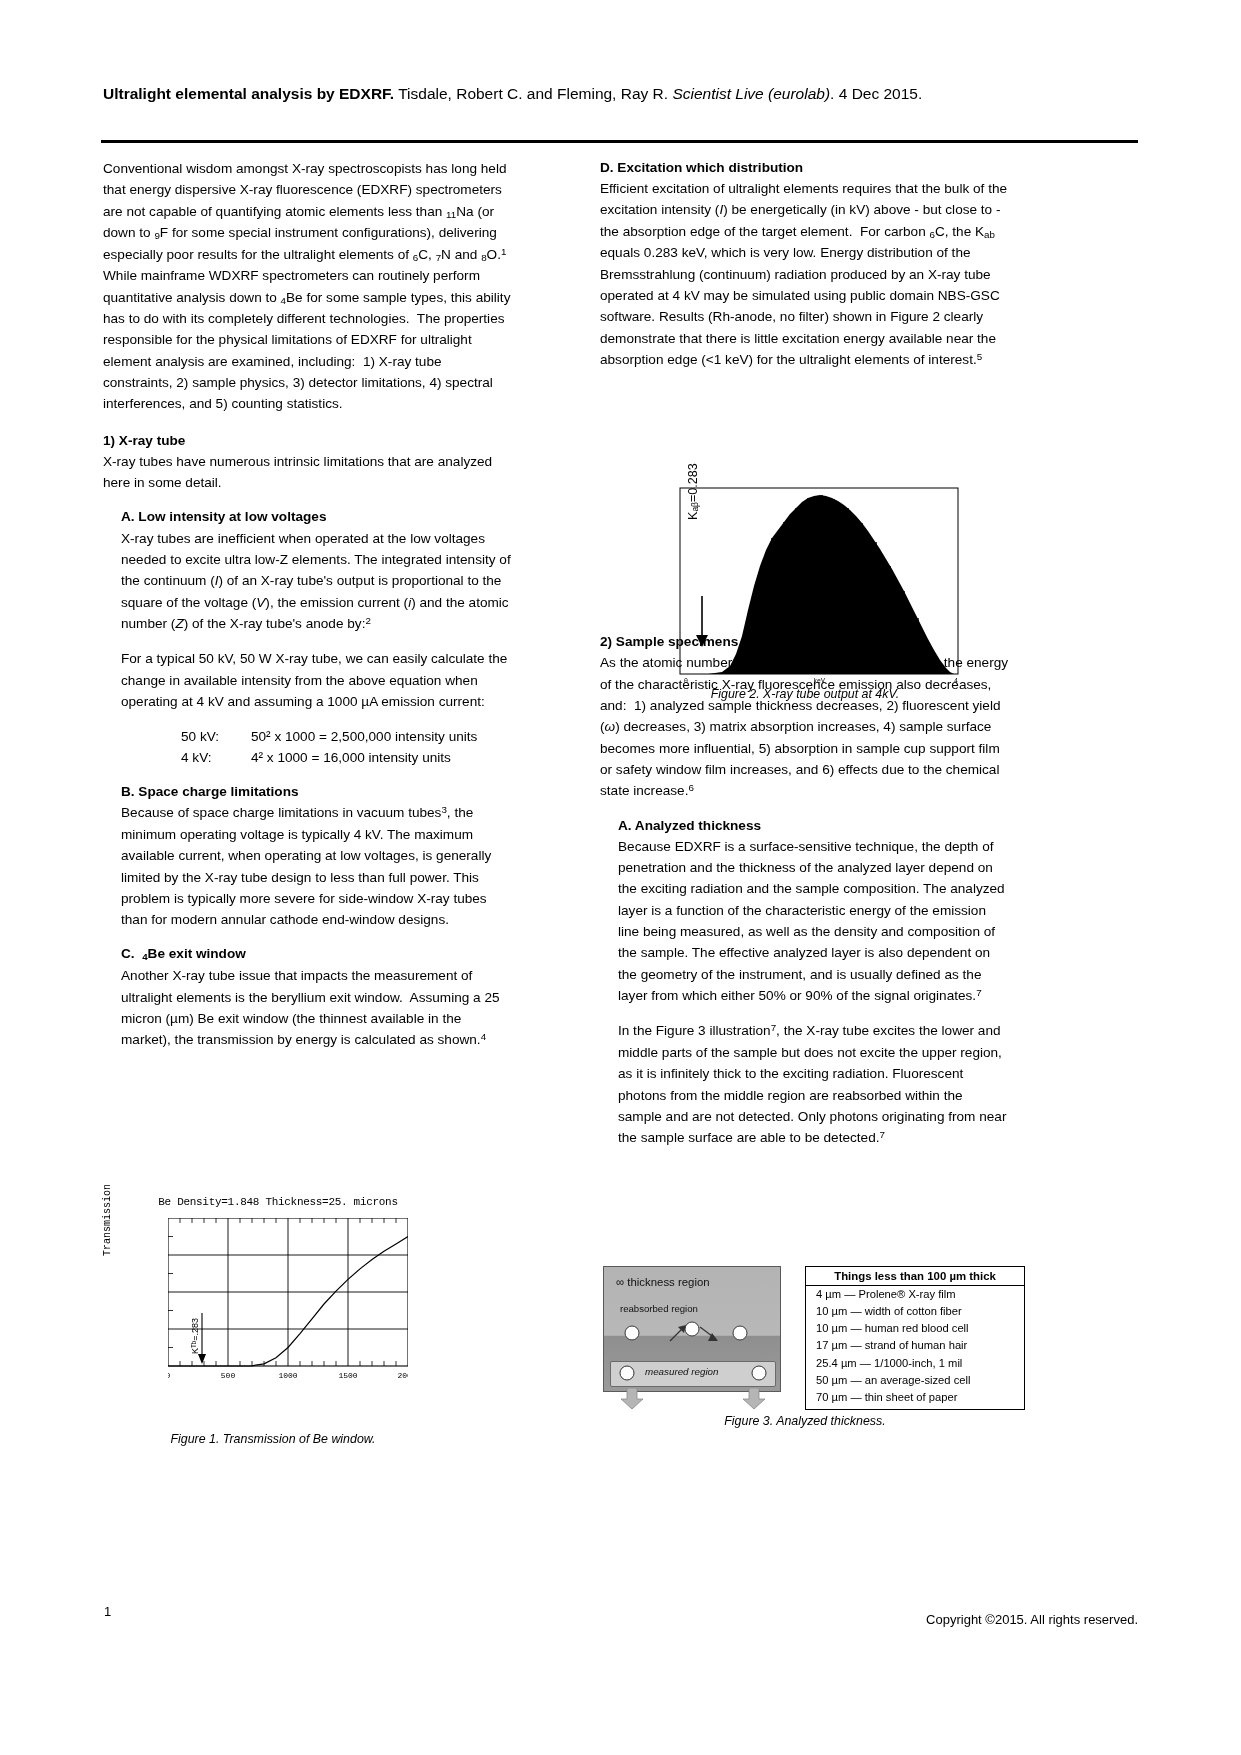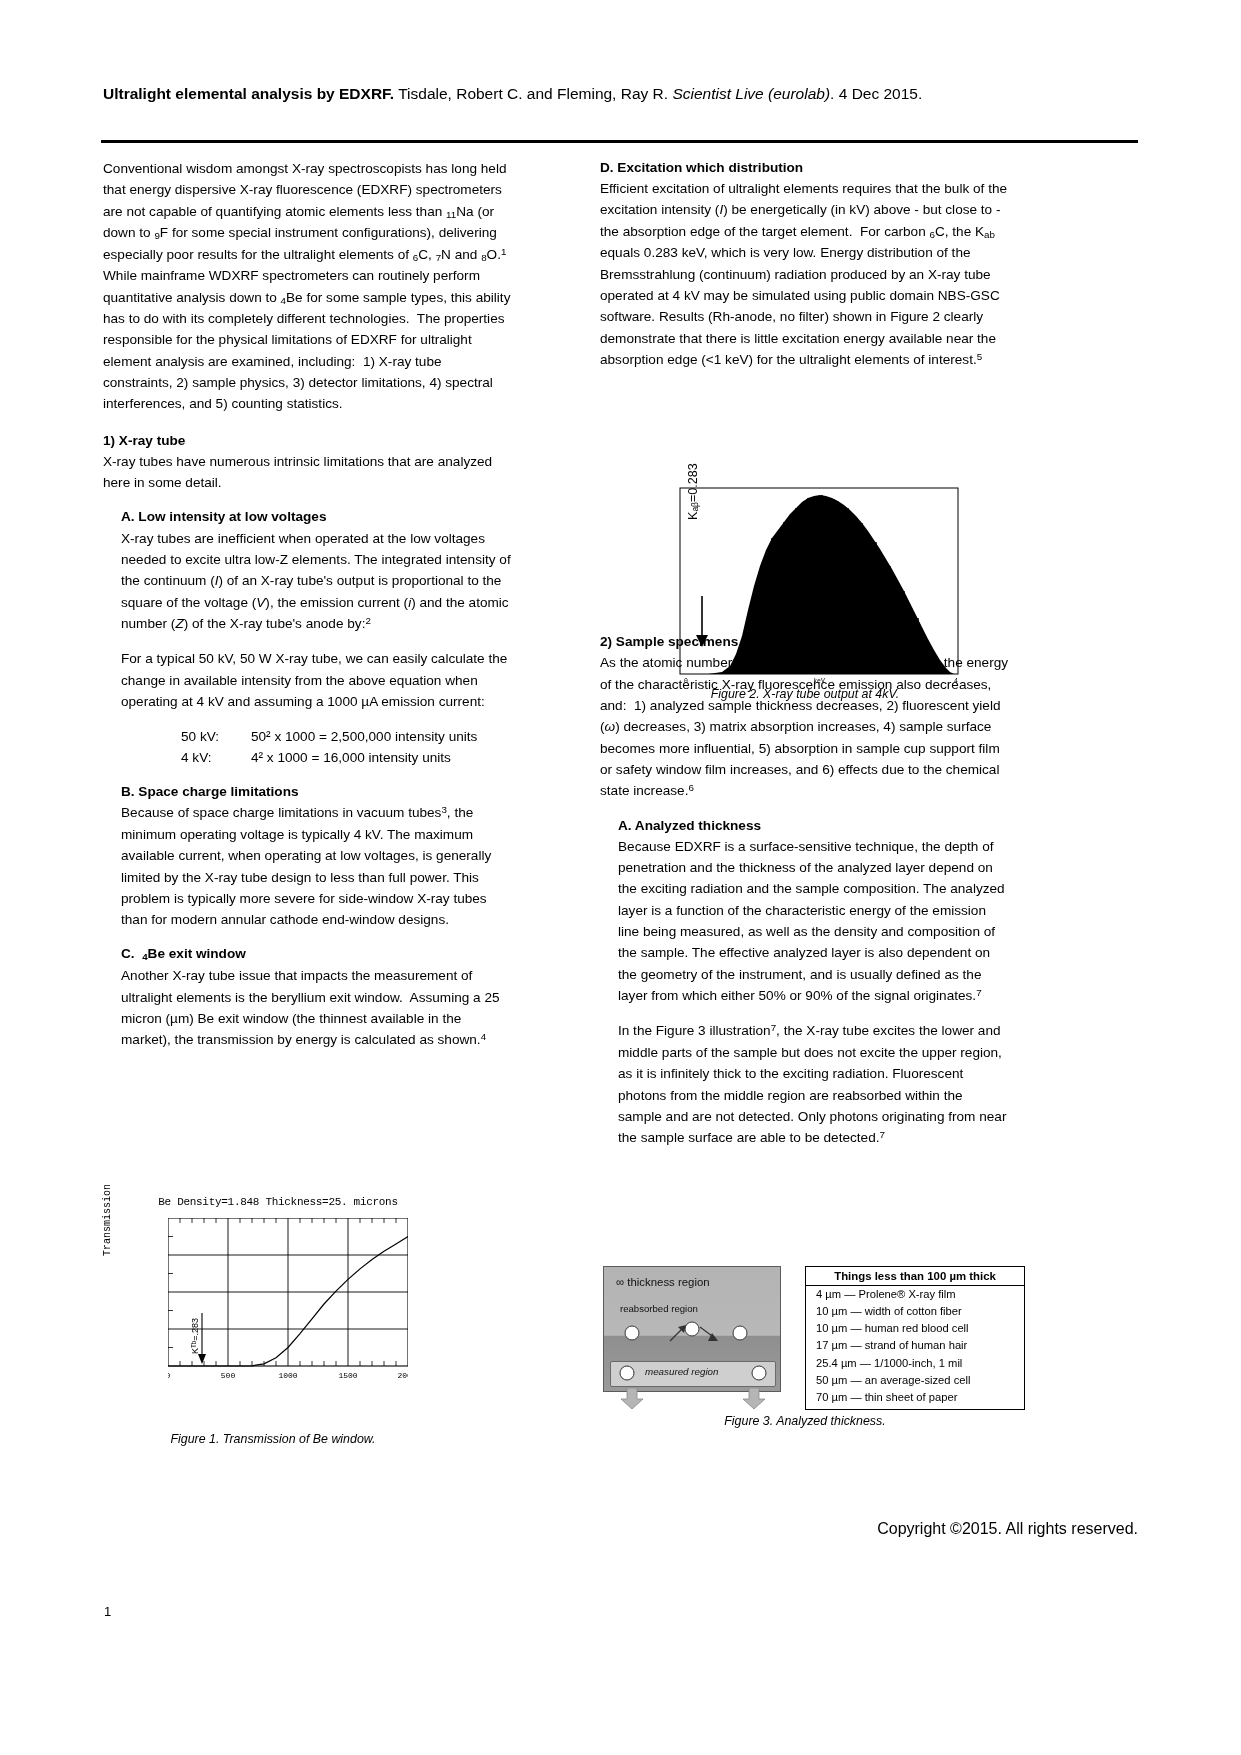--- a/index.html
+++ b/index.html
@@ -105,21 +105,21 @@
   .fig3cap{
     position:absolute;left:600px;top:1414px;width:410px;text-align:center;
     font-size:12.4px;font-style:italic;
   }
   .fig3-lbl{
     position:absolute;font-size:11.4px;color:#111;white-space:nowrap;
   }
 
   
   .pagenum{position:absolute;left:104px;top:1604px;font-size:13px;}
-  .copy{position:absolute;right:103px;top:1520px;font-size:16px;}
+  .copy{position:absolute;right:103px;top:1612px;font-size:13px;}
 </style>
 </head>
 <body>
 
 <div class="page">
 
   <div class="header">
     <span class="t-bold">Ultralight elemental analysis by EDXRF.</span><span> Tisdale, Robert C. and Fleming, Ray R. </span><span class="t-ital">Scientist Live (eurolab)</span><span>. 4 Dec 2015.</span>
   </div>
   <div class="rule"></div>

